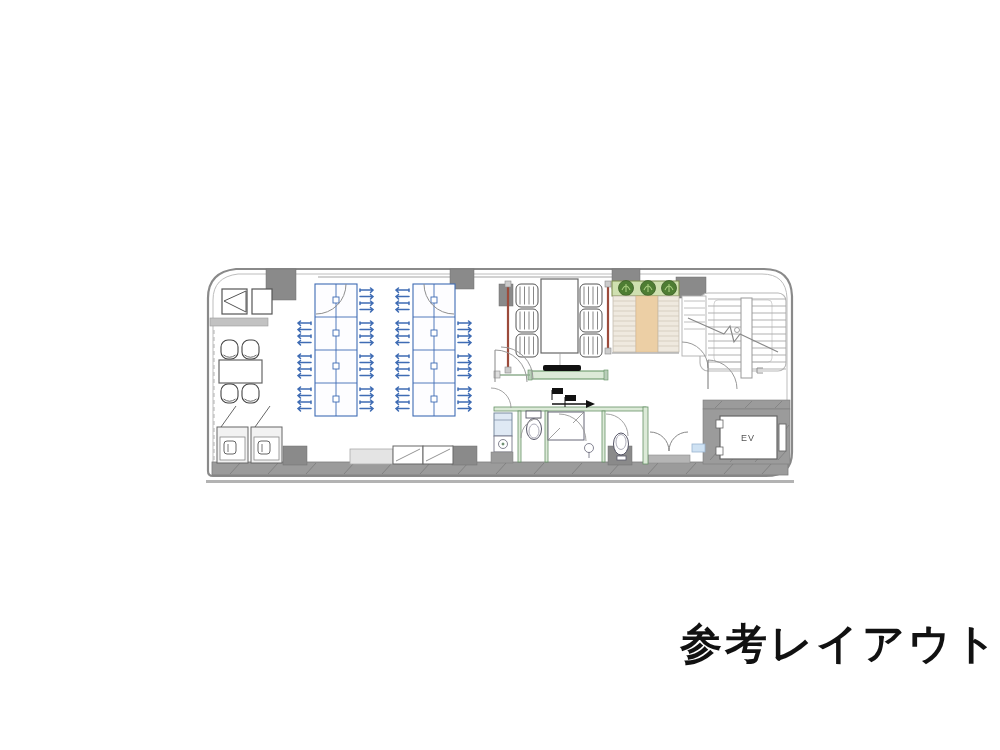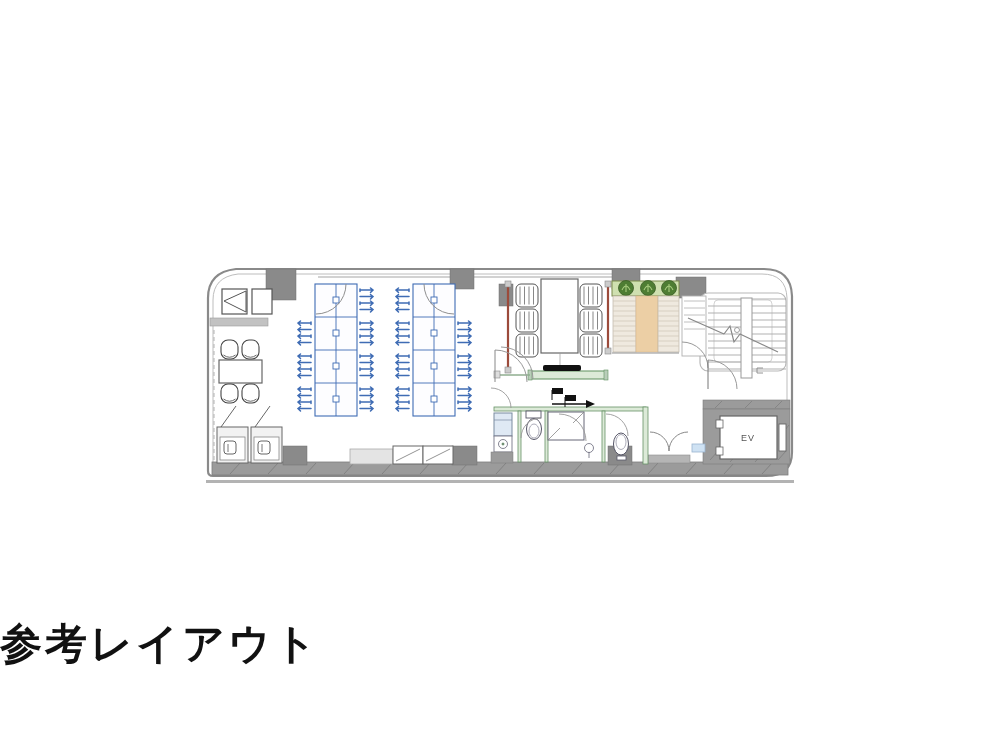--- a/index.html
+++ b/index.html
@@ -1,19 +1,19 @@
 <!DOCTYPE html>
 <html><head>
 <meta charset="utf-8">
 <style>
   html,body{margin:0;padding:0;background:#fff;}
   .canvas{position:relative;width:1000px;height:750px;background:#ffffff;overflow:hidden;
           font-family:"Liberation Sans",sans-serif;}
   .plan{position:absolute;left:0;top:0;}
-  .caption{position:absolute;left:0;top:616px;width:1000px;text-align:left;
+  .caption{position:absolute;left:0;top:616px;width:1000px;text-align:right;
            font-family:"Liberation Sans",sans-serif;font-weight:bold;font-size:42px;
            letter-spacing:3px;color:#111;}
 </style>
 </head>
 <body>
 
 <div class="canvas">
   <svg class="plan" width="1000" height="750" viewBox="0 0 1000 750">
     <defs>
       <g id="chairL">

